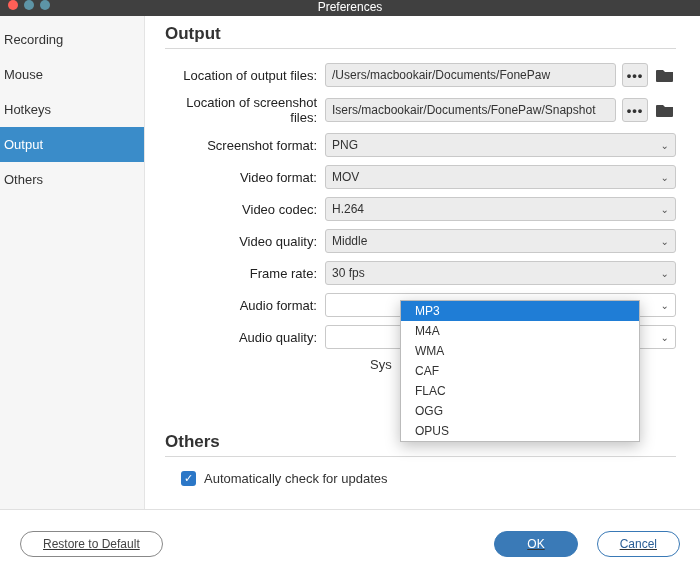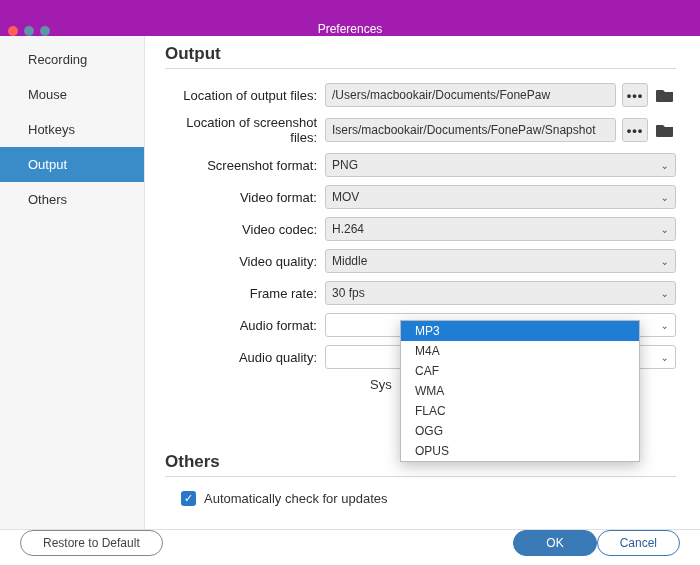--- a/index.html
+++ b/index.html
@@ -7,25 +7,25 @@
   body {
     font-family: -apple-system, "Helvetica Neue", Arial, sans-serif;
     font-size: 13px;
     color: #333;
     width: 700px;
     height: 565px;
     overflow: hidden;
     background: #fff;
   }
   .titlebar {
-    height: 36px;
-    background: #a21caf;
+    height: 16px;
+    background: #404040;
     color: #fff;
     display: flex;
-    align-items: flex-end;
+    align-items: flex-start;
     position: relative;
   }
   .traffic {
     display:flex;
     gap:6px;
     padding-left:8px;
     align-items:center;
   }
   .tl { width:10px; height:10px; border-radius:50%; }
   .tl.red{ background:#ff5f57;}
@@ -41,21 +41,21 @@
     display:flex;
     height: calc(565px - 24px - 48px);
   }
   .sidebar{
     width:145px;
     background:#f6f6f6;
     border-right:1px solid #e4e4e4;
     padding-top:6px;
   }
   .sidebar-item{
-    padding:10px 28px;
+    padding:10px 4px;
     font-size:13px;
     color:#333;
     cursor:pointer;
   }
   .sidebar-item.active{
     background:#3a8cc9;
     color:#fff;
   }
   .main{
     flex:1;
@@ -204,24 +204,25 @@
     display:flex;
     align-items:center;
     justify-content:center;
     color:#fff;
     font-size:11px;
   }
   .footer{
     height:48px;
     border-top:1px solid #e0e0e0;
     display:flex;
-    align-items:flex-start;
+    align-items:flex-end;
     padding:0 20px;
-    gap:0;
+    gap:19px;
     background:#fff;
+    text-decoration:underline;
   }
   .footer-spacer{flex:1;}
   .btn{
     height:26px;
     border-radius:14px;
     border:1.5px solid #3979b6;
     padding:0 22px;
     font-size:12px;
     display:flex;
     align-items:center;
@@ -371,22 +372,22 @@
       </div>
     </div>
 
     <div class="sys-row">
       <div class="sys-label" style="width:auto;min-width:0;padding-left:205px;">Sys</div>
     </div>
 
     <div class="dropdown" style="left:255px; top:284px; width:240px;">
       <div class="dropdown-item selected">MP3</div>
       <div class="dropdown-item">M4A</div>
+      <div class="dropdown-item">WMA</div>
       <div class="dropdown-item">CAF</div>
-      <div class="dropdown-item">WMA</div>
       <div class="dropdown-item">FLAC</div>
       <div class="dropdown-item">OGG</div>
       <div class="dropdown-item">OPUS</div>
     </div>
 
     <div class="others-section">
       <div class="section-title">Others</div>
       <div class="section-divider"></div>
       <div class="check-row" style="padding-left:16px;">
         <div class="checkbox">

